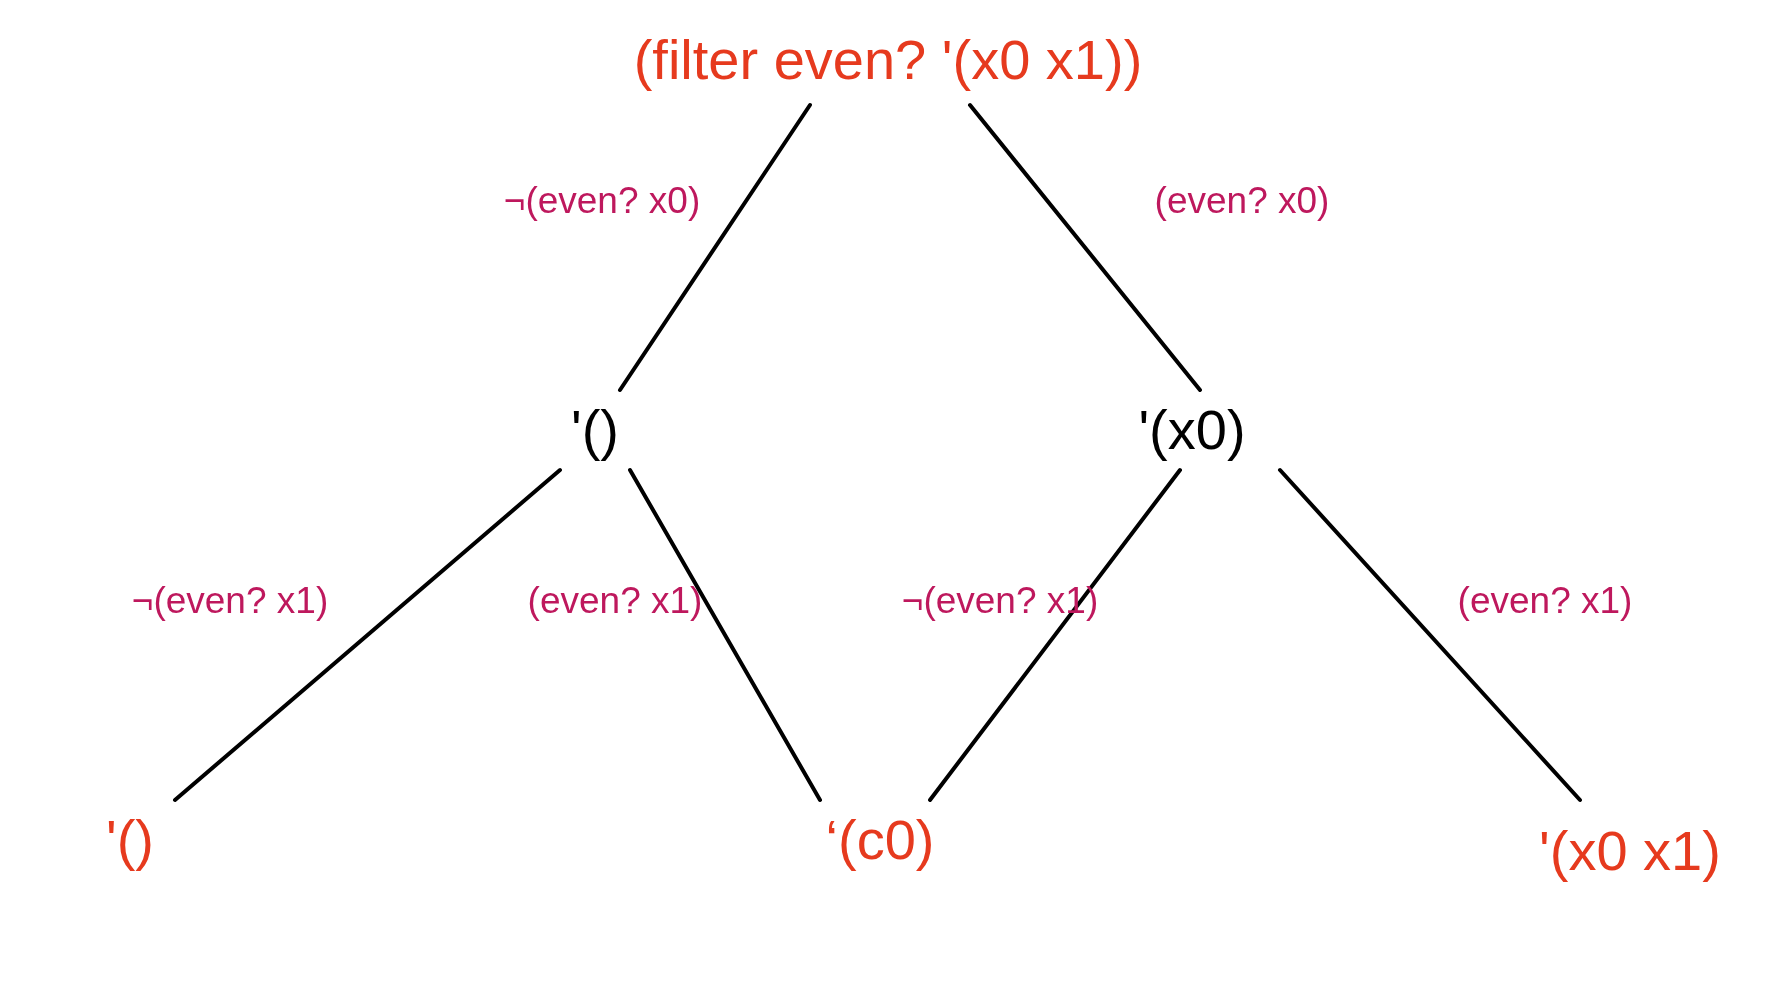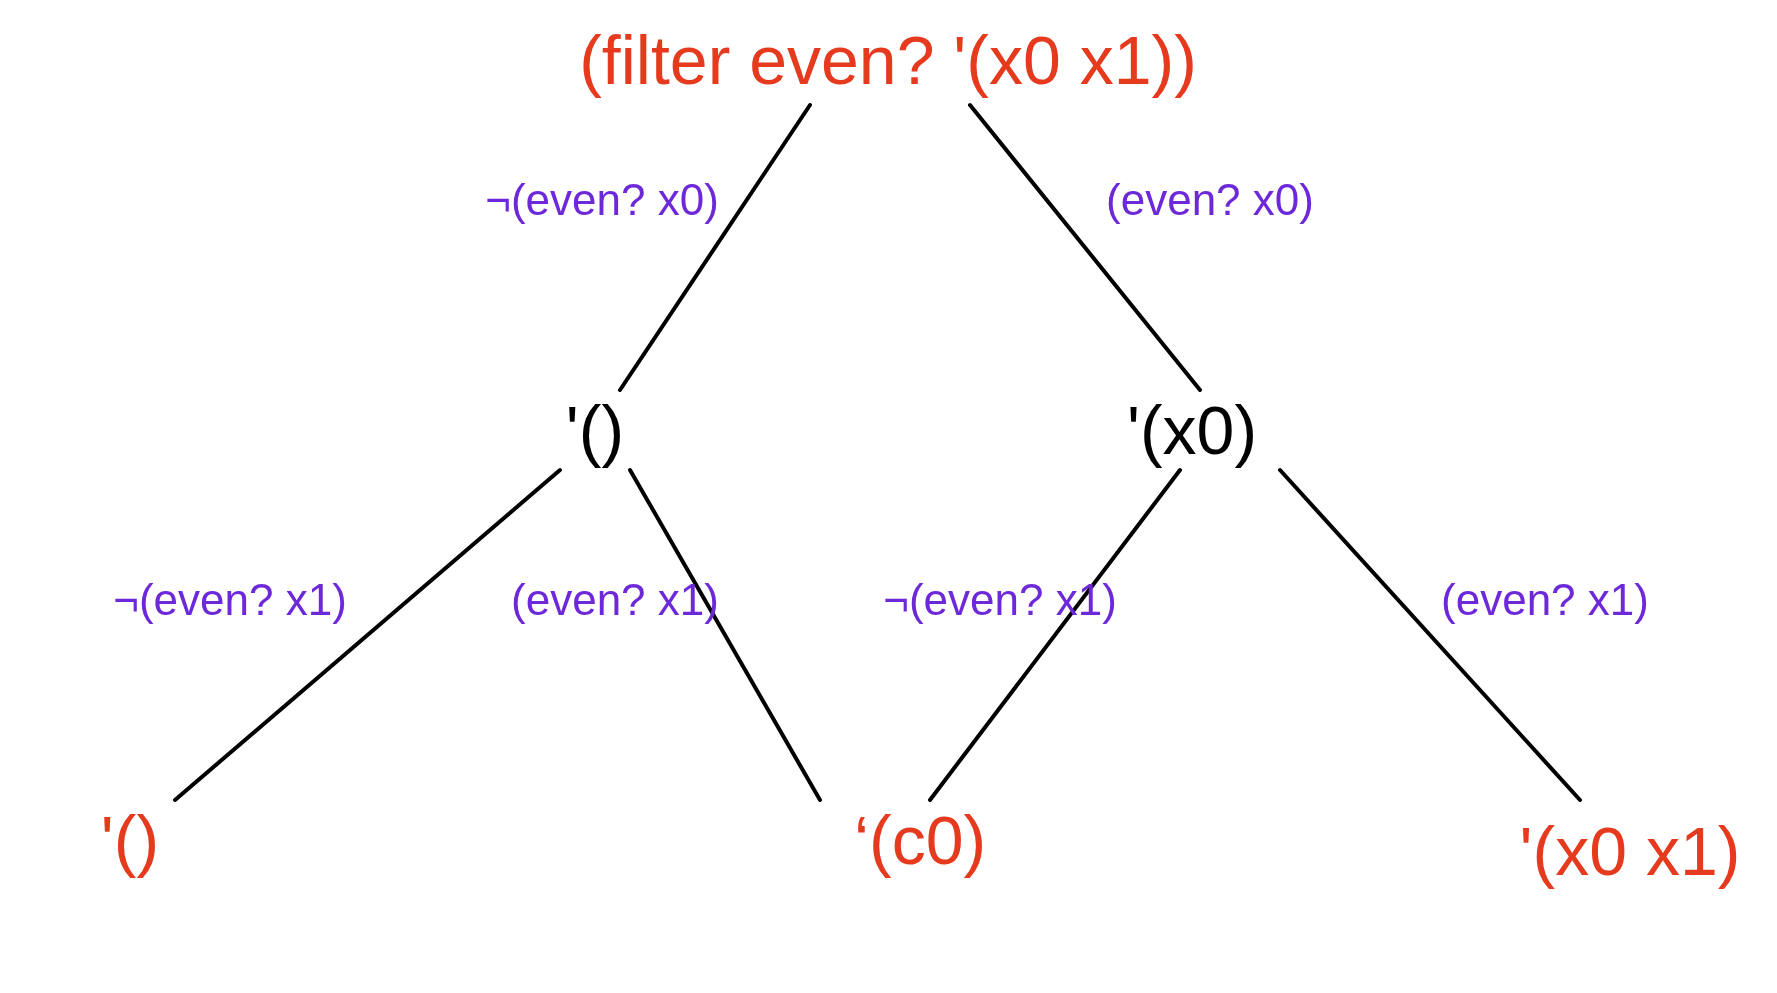--- a/index.html
+++ b/index.html
@@ -20,29 +20,29 @@
     left: 0; top: 0;
     width: 1777px;
     height: 993px;
   }
   .node, .edge-label, .footnote {
     position: absolute;
     white-space: nowrap;
     line-height: 1;
   }
   .node {
-    font-size: 68px;
+    font-size: 56px;
     font-weight: 400;
     color: #000;
     transform: translate(-50%, -50%);
   }
   .node.red { color: #e63a1e; }
   .edge-label {
-    font-size: 44px;
-    color: #6d28d9;
+    font-size: 37px;
+    color: #be185d;
     transform: translate(-50%, -50%);
   }
   .footnote {
     font-size: 38px;
     color: #e63a1e;
     transform: translate(-50%, -50%);
   }
 </style>
 </head>
 <body>
@@ -57,23 +57,23 @@
       <line x1="630" y1="470" x2="820" y2="800"></line>
       <line x1="1180" y1="470" x2="930" y2="800"></line>
       <line x1="1280" y1="470" x2="1580" y2="800"></line>
     </g>
   </svg>
 
   <div class="node red" style="left: 888px; top: 60px;">(filter even? '(x0 x1))</div>
   <div class="node" style="left: 595px; top: 430px;">'()</div>
   <div class="node" style="left: 1192px; top: 430px;">'(x0)</div>
   <div class="node red" style="left: 130px; top: 840px;">'()</div>
-  <div class="node red" style="left: 920px; top: 840px;">‘(c0)</div>
+  <div class="node red" style="left: 880px; top: 840px;">‘(c0)</div>
   <div class="node red" style="left: 1630px; top: 840px; margin-top: 11px;">'(x0 x1)</div>
 
   <div class="edge-label" style="left: 602px; top: 200px;">¬(even? x0)</div>
-  <div class="edge-label" style="left: 1210px; top: 200px;">(even? x0)</div>
+  <div class="edge-label" style="left: 1242px; top: 200px;">(even? x0)</div>
   <div class="edge-label" style="left: 230px; top: 600px;">¬(even? x1)</div>
   <div class="edge-label" style="left: 615px; top: 600px;">(even? x1)</div>
   <div class="edge-label" style="left: 1000px; top: 600px;">¬(even? x1)</div>
   <div class="edge-label" style="left: 1545px; top: 600px;">(even? x1)</div>
 
 </div>
 
 </body></html>

